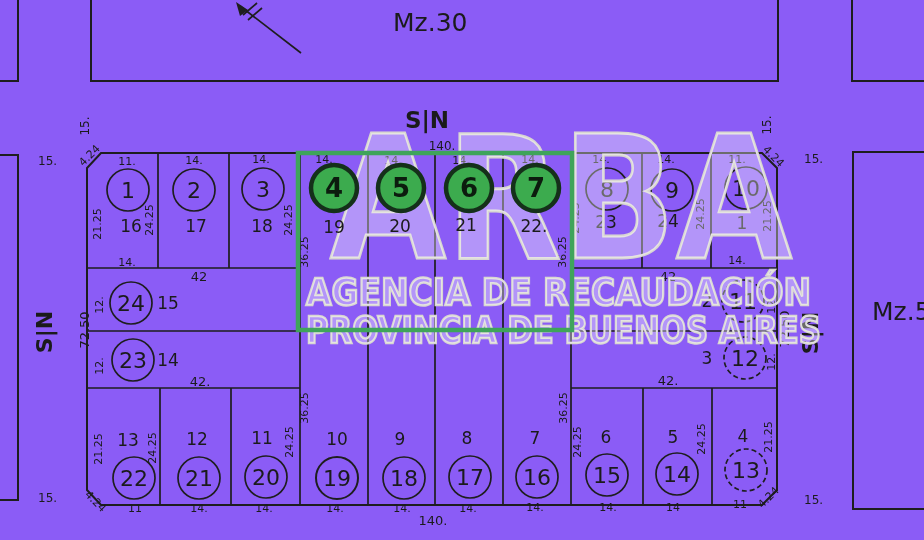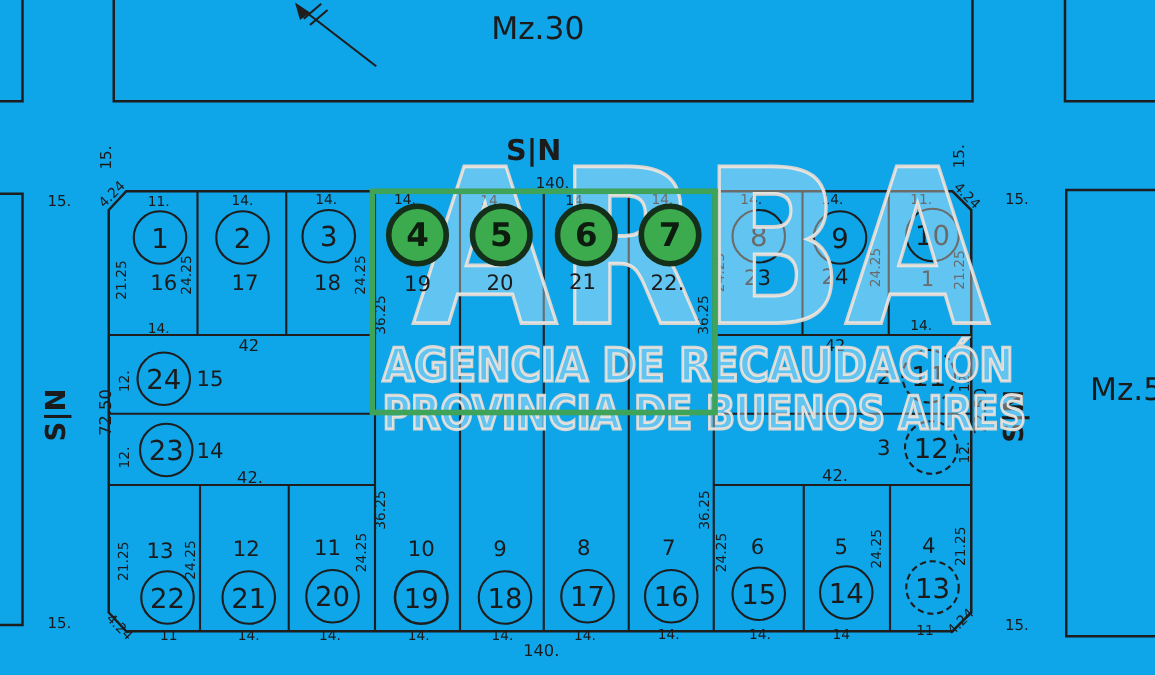--- a/index.html
+++ b/index.html
@@ -1,16 +1,16 @@
 <!DOCTYPE html>
 <html><head>
 <meta charset="utf-8">
 <style>
   html,body{margin:0;padding:0;background:#f6f5f2;}
-  .stage{position:relative;width:924px;height:540px;background:#0ea5e9;overflow:hidden;
+  .stage{position:relative;width:924px;height:540px;background:#8b5cf6;overflow:hidden;
          font-family:"DejaVu Sans",sans-serif;}
   svg text{font-family:"DejaVu Sans",sans-serif;fill:#1b1b1b;}
   .ink{stroke:#1e1e1e;stroke-width:2;fill:none;}
   .thin{stroke:#1e1e1e;stroke-width:1.7;fill:none;}
   .dim{font-size:11px;}
   .front{font-size:11px;}
   .parcel{font-size:17px;}
   .cnum{font-size:22px;}
   .mid{text-anchor:middle;}
   .wm{fill:rgba(255,255,255,0.35);stroke:#d8d6d2;paint-order:stroke;}

